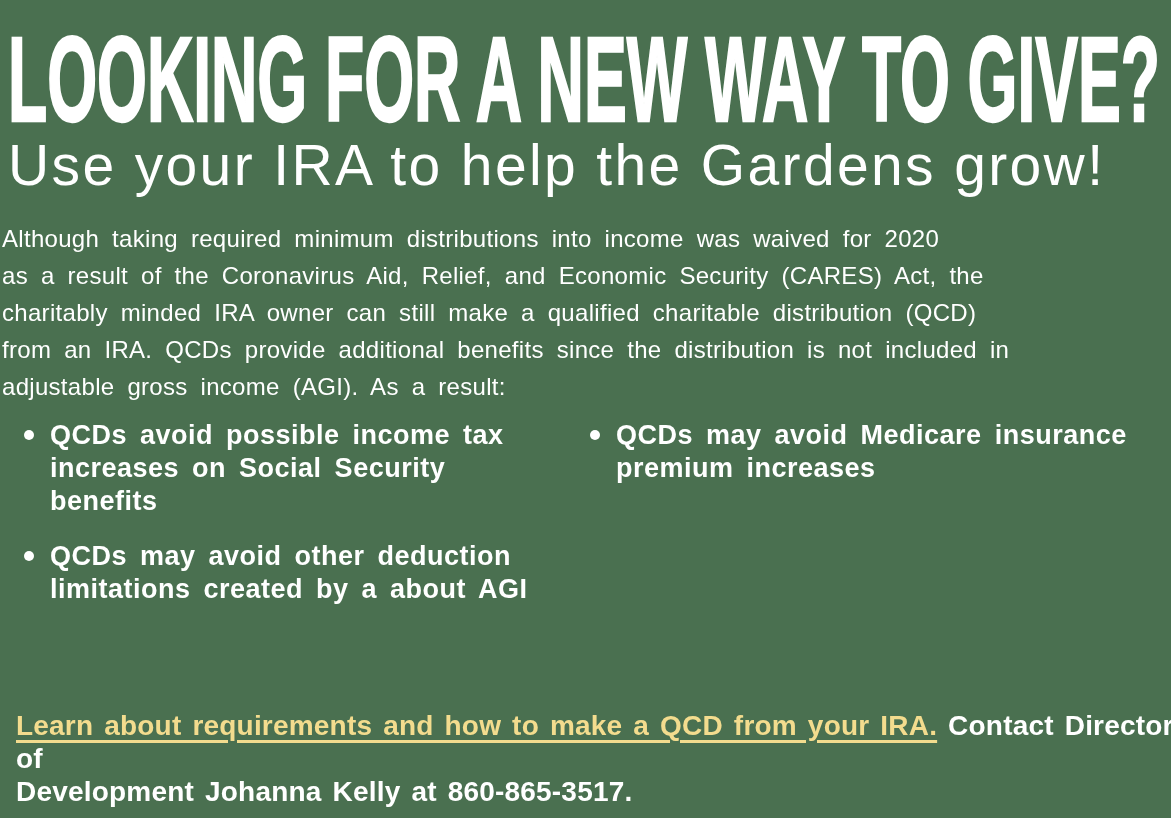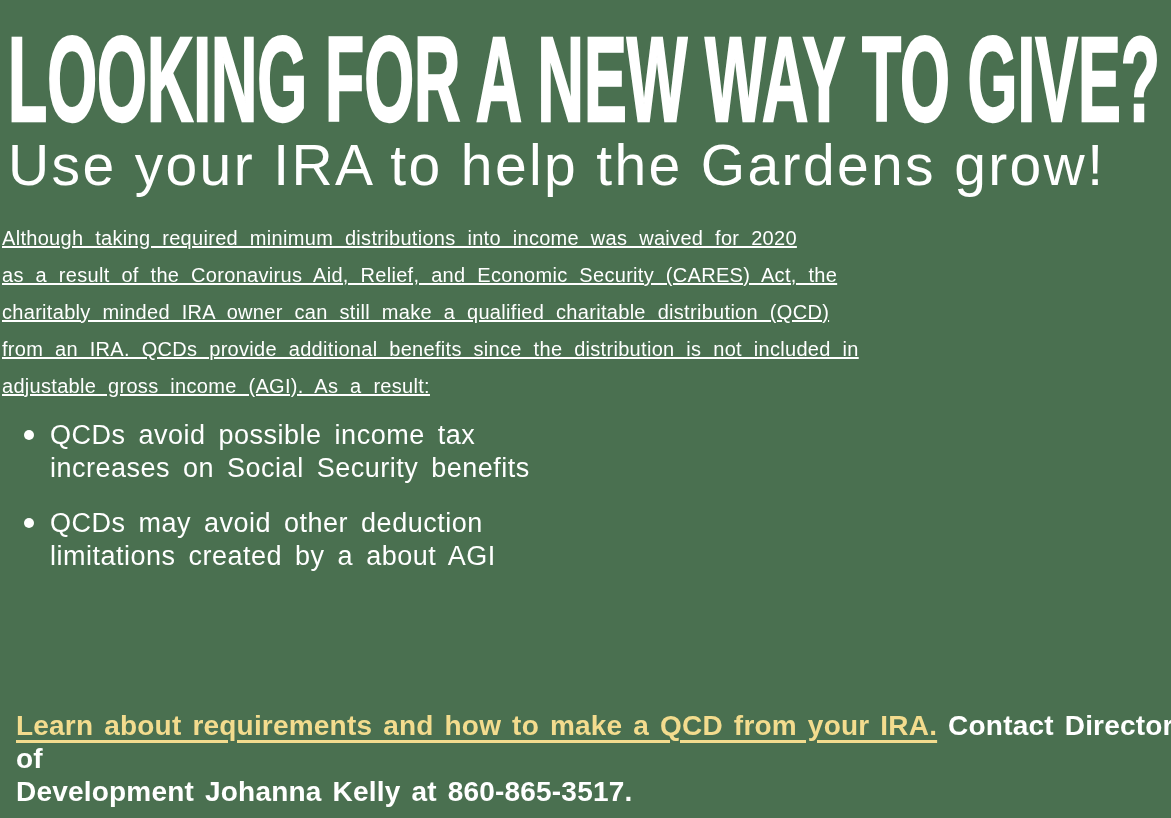--- a/index.html
+++ b/index.html
@@ -38,33 +38,33 @@
     font-family: "Liberation Sans", sans-serif;
     font-weight: normal;
     font-size: 57px;
     fill: #FFFFFF;
   }
 
   .intro {
     left: 2px;
     top: 220px;
     width: 1160px;
-    font-size: 20px;
+    font-size: 24px;
     line-height: 37px;
     letter-spacing: 0.3px;
     word-spacing: 6px;
     white-space: pre-line;
-    text-decoration: underline;
   }
 
   .columns {
     left: 0;
     top: 419px;
     width: 1171px;
     height: 290px;
+    font-weight: bold;
   }
   .col {
     position: absolute;
     top: 0;
   }
   .col-left  { left: 22px;  width: 540px; }
   .col-right { left: 588px; width: 565px; }
 
   .bullet-list {
     margin: 0;
@@ -130,20 +130,22 @@
   <div class="col col-left">
     <ul class="bullet-list">
       <li class="bullet">QCDs avoid possible income tax
 increases on Social Security benefits</li>
       <li class="bullet">QCDs may avoid other deduction
 limitations created by a about AGI</li>
     </ul>
   </div>
   <div class="col col-right">
     <ul class="bullet-list">
+      <li class="bullet">QCDs may avoid Medicare insurance
+premium increases</li>
     </ul>
   </div>
 </div>
 
 <div class="abs footer">
   <span class="footer-line"><a class="qcd-link">Learn about requirements and how to make a QCD from your IRA.</a><span class="contact-text"> </span><span class="contact-text">Contact Director of</span></span>
   <span class="footer-line contact-text">Development Johanna Kelly at 860-865-3517.</span>
 </div>
 
 </body></html>

